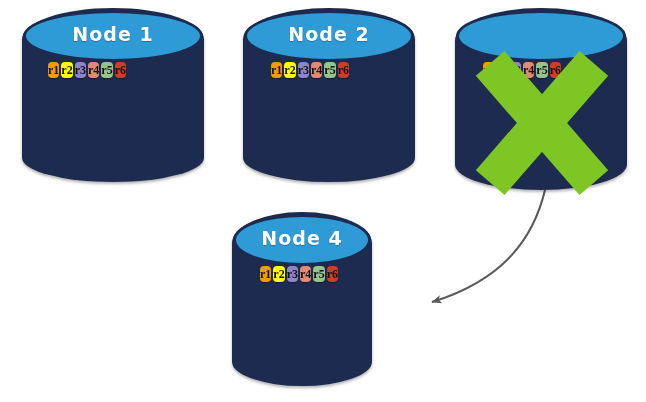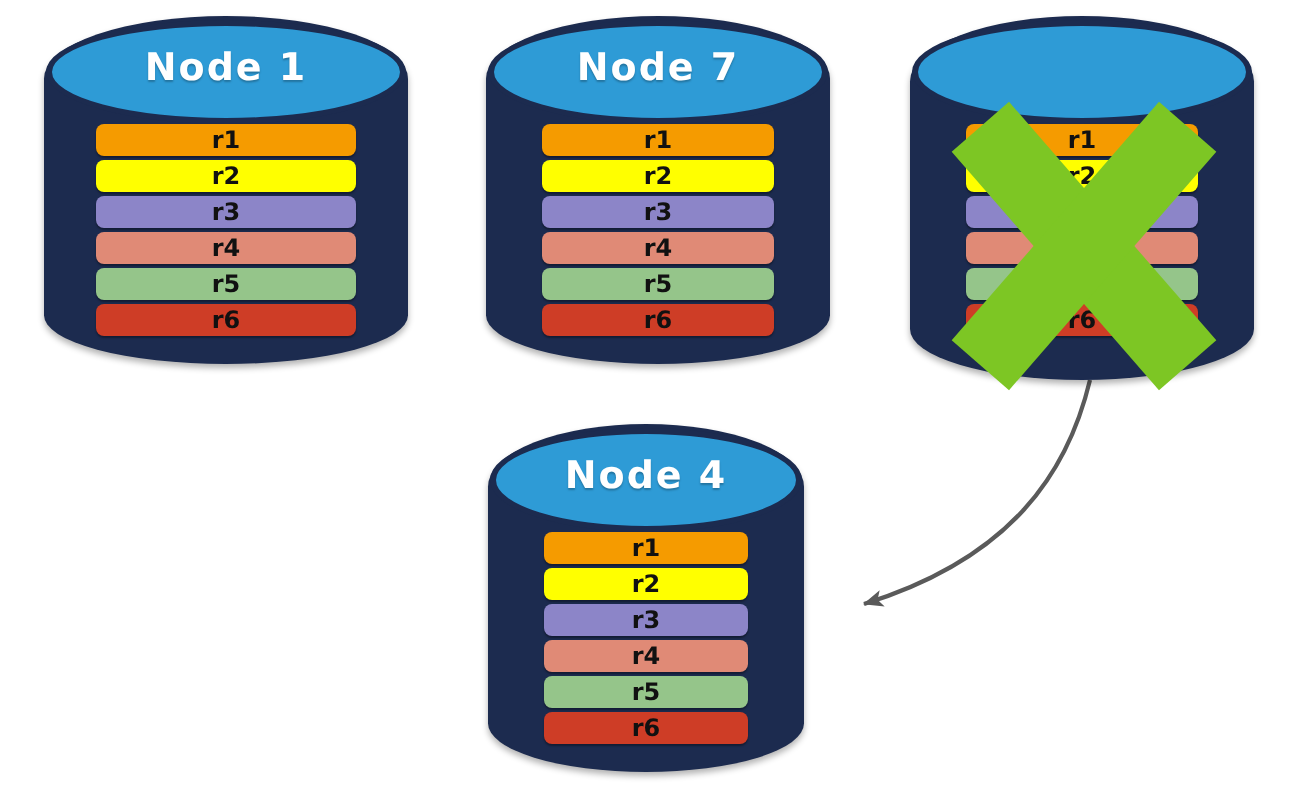--- a/index.html
+++ b/index.html
@@ -32,22 +32,23 @@
     position:absolute;left:0;top:0;width:100%;height:52px;
     display:flex;align-items:center;justify-content:center;
     color:#ffffff;font-weight:bold;font-size:19px;
     letter-spacing:1px;
     text-shadow:0 1px 1px rgba(0,0,0,.25);
     user-select:none;
     text-align:center;
   }
   .rows{
     position:absolute;left:0;right:0;
-    display:flex;flex-direction:column;
+    display:flex;
     gap:2px;
+    font-family:Liberation Serif, serif;
   }
   .row{
     height:16px;border-radius:4px;
     display:flex;align-items:center;justify-content:center;
     font-size:12px;font-weight:bold;color:#111111;
     box-shadow:0 1px 1px rgba(0,0,0,.35);
     line-height:1;
   }
 
   
@@ -88,21 +89,21 @@
       <div class="row" style="background:#8C85C8;">r3</div>
       <div class="row" style="background:#E08A76;">r4</div>
       <div class="row" style="background:#95C58A;">r5</div>
       <div class="row" style="background:#CE3D26;">r6</div>
     </div>
   </div>
 
   <div class="node" style="left:243px;top:8px;width:172px;height:174px;">
     <div class="cyl-body"></div>
     <div class="cyl-top"></div>
-    <div class="cyl-title">Node 7</div>
+    <div class="cyl-title">Node 2</div>
     <div class="rows" style="left:28px;right:28px;top:54px;">
       <div class="row" style="background:#F59B00;">r1</div>
       <div class="row" style="background:#FFFF00;">r2</div>
       <div class="row" style="background:#8C85C8;">r3</div>
       <div class="row" style="background:#E08A76;">r4</div>
       <div class="row" style="background:#95C58A;">r5</div>
       <div class="row" style="background:#CE3D26;">r6</div>
     </div>
   </div>
 
@@ -117,21 +118,21 @@
       <div class="row" style="background:#95C58A;">r5</div>
       <div class="row" style="background:#CE3D26;">r6</div>
     </div>
 
     <div class="cross" style="left:28px;top:45px;width:117px;height:140px;">
       <div class="cross-bar a"></div>
       <div class="cross-bar b"></div>
     </div>
   </div>
 
-  <div class="node" style="left:244px;top:212px;width:158px;height:174px;">
+  <div class="node" style="left:232px;top:212px;width:140px;height:174px;">
     <div class="cyl-body"></div>
     <div class="cyl-top"></div>
     <div class="cyl-title">Node 4</div>
     <div class="rows" style="left:28px;right:28px;top:54px;">
       <div class="row" style="background:#F59B00;">r1</div>
       <div class="row" style="background:#FFFF00;">r2</div>
       <div class="row" style="background:#8C85C8;">r3</div>
       <div class="row" style="background:#E08A76;">r4</div>
       <div class="row" style="background:#95C58A;">r5</div>
       <div class="row" style="background:#CE3D26;">r6</div>

